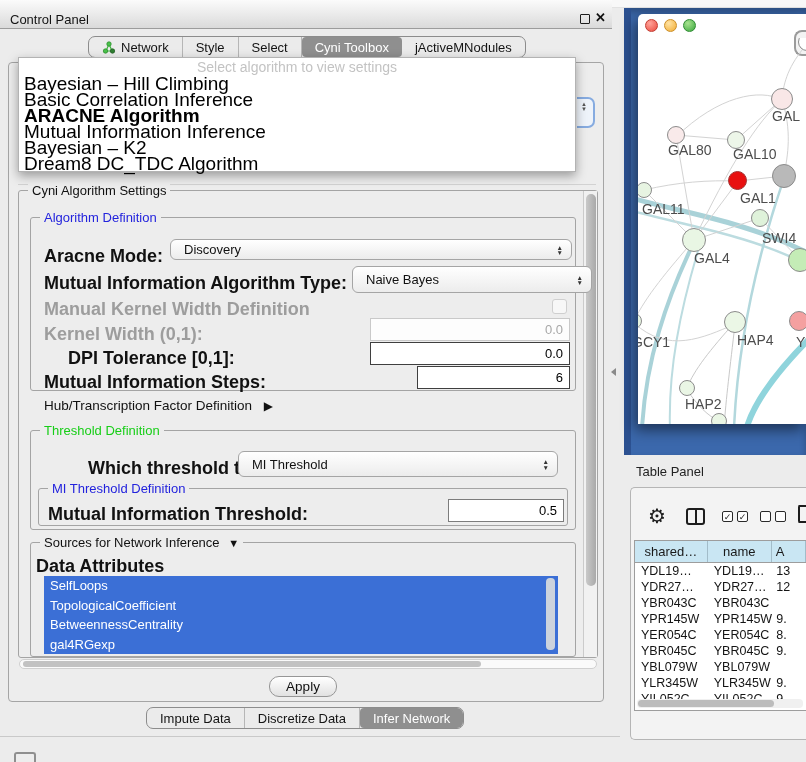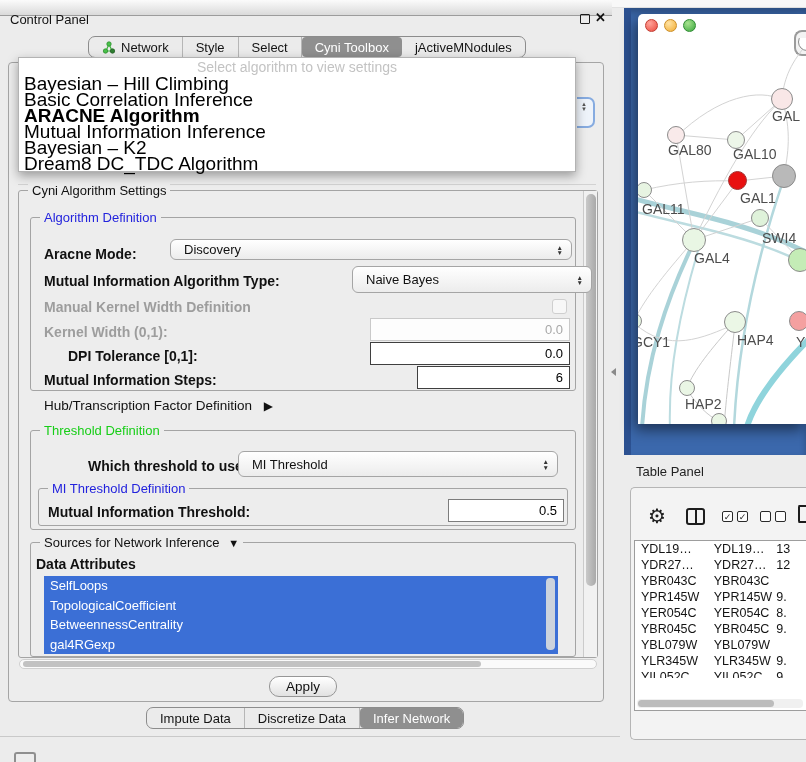--- a/index.html
+++ b/index.html
@@ -2,21 +2,21 @@
 <html><head>
 <meta charset="utf-8">
 <style>
   html,body{margin:0;padding:0;}
   #root{position:relative;width:806px;height:762px;background:#ececec;overflow:hidden;
         font-family:"Liberation Sans",sans-serif;font-size:13px;color:#111;}
   .abs{position:absolute;box-sizing:border-box;}
 
   
   .top-strip{left:0;top:0;width:806px;height:8px;background:#f8f8f8;border-bottom:1px solid #e2e2e2;}
-  .cp-titlebar{left:0;top:8;width:612px;height:16px;background:linear-gradient(#fbfbfb,#dadada);
+  .cp-titlebar{left:0;top:8;width:612px;height:29px;background:linear-gradient(#fbfbfb,#dadada);
                border-bottom:1px solid #9c9c9c;}
   .cp-title{left:10px;top:12px;font-size:13px;color:#141414;}
   .float-btn{left:580px;top:14px;width:10px;height:10px;border:1.5px solid #1c1c1c;border-radius:1px;background:transparent;}
   .close-btn{left:595px;top:10px;font-size:13px;font-weight:bold;color:#111;}
 
   
   .tabbar{display:flex;align-items:stretch;border:1px solid #8c8c8c;border-radius:7px;overflow:hidden;background:#ebebeb;height:22px;}
   .tab{display:flex;align-items:center;justify-content:center;padding:0 13px;font-size:13px;color:#141414;
        border-right:1px solid #b6b6b6;white-space:nowrap;cursor:default;}
   .tab:last-child{border-right:none;}
@@ -37,21 +37,21 @@
             box-shadow:0 4px 10px rgba(0,0,0,.35);z-index:30;}
   .dd-placeholder{height:18px;line-height:18px;text-align:center;color:#c3c3c3;font-size:14px;}
   .dd-item{height:16px;line-height:16px;padding-left:5px;font-size:19px;color:#000;}
   .dd-item.bold{font-weight:bold;}
 
   
   .group{border:1px solid #a4a4a4;border-radius:3px;}
   .gtitle{position:absolute;background:#ededed;padding:0 4px;font-size:13px;white-space:nowrap;}
   .blue{color:#2323dd;} .green{color:#17ce17;}
 
-  .lbl{font-weight:bold;font-size:14px;white-space:nowrap;}
+  .lbl{font-weight:bold;font-size:18px;white-space:nowrap;}
   .lbl.dis{color:#9d9d9d;}
 
   .combo{border:1px solid #a5a5a5;border-radius:6px;background:linear-gradient(#ffffff,#ececec);
          display:flex;align-items:center;padding-left:13px;font-size:13px;color:#111;}
   .stepper{position:absolute;right:8px;top:50%;transform:translateY(-50%);font-size:6.5px;line-height:5.5px;color:#333;text-align:center;}
 
   .field{background:#fff;text-align:right;padding-right:6px;font-size:13px;line-height:21px;}
   .field.strong{border:1px solid #3f3f3f;color:#000;}
   .field.dis{border:1px solid #c9c9c9;background:#fdfdfd;color:#a8a8a8;}
   .field.mid{border:1px solid #7c7c7c;color:#000;}
@@ -330,20 +330,25 @@
   <div class="abs col-icon">
       <div></div>
     </div>
   <div class="chk" style="left:722px;">✓</div>
   <div class="chk" style="left:737px;">✓</div>
   <div class="chk" style="left:760px;"></div>
   <div class="chk" style="left:775px;"></div>
   <div class="abs doc-icon"></div>
 
   <div class="abs tbl">
+    <div class="tbl-head">
+      <div class="th" style="width:87px;">shared…</div>
+      <div class="th" style="width:77px;">name</div>
+      <div class="th left" style="width:40px;">A</div>
+    </div>
     <div class="rows-clip">
       <div class="tr">
         <div class="td" style="width:87px;">YDL19…</div>
         <div class="td" style="width:77px;">YDL19…</div>
         <div class="td" style="width:40px;padding-left:4px;">13</div>
       </div>
       <div class="tr">
         <div class="td" style="width:87px;">YDR27…</div>
         <div class="td" style="width:77px;">YDR27…</div>
         <div class="td" style="width:40px;padding-left:4px;">12</div>

